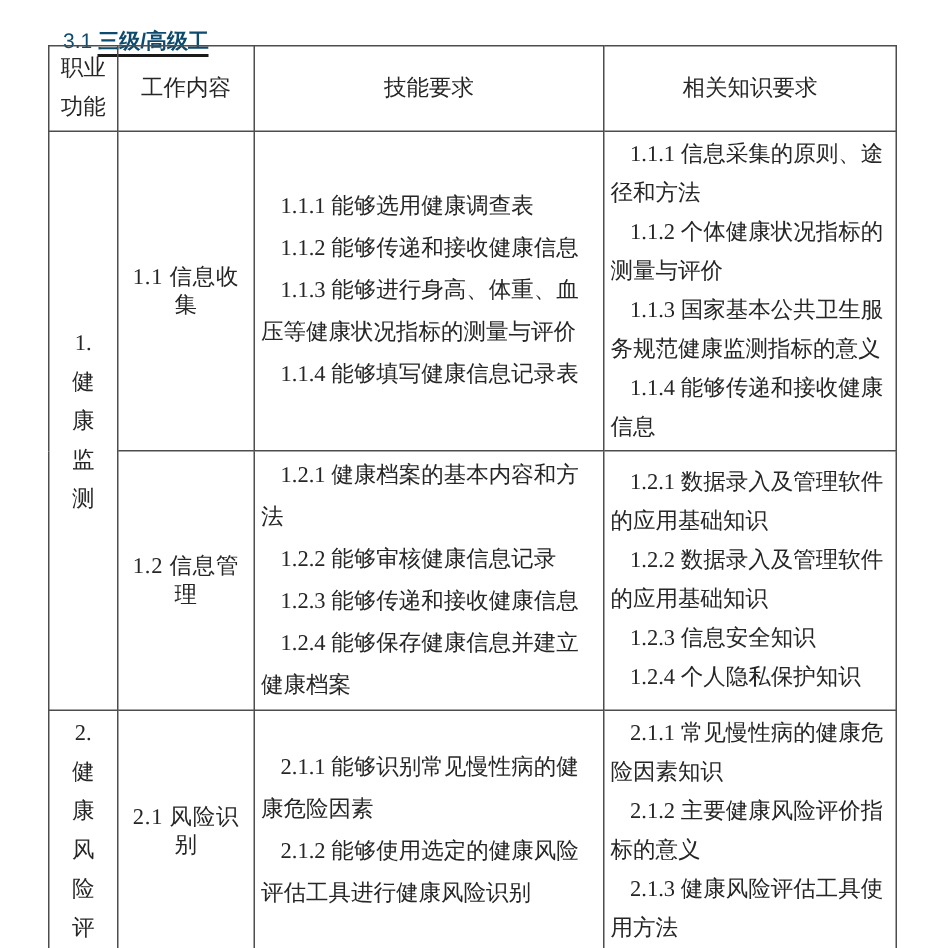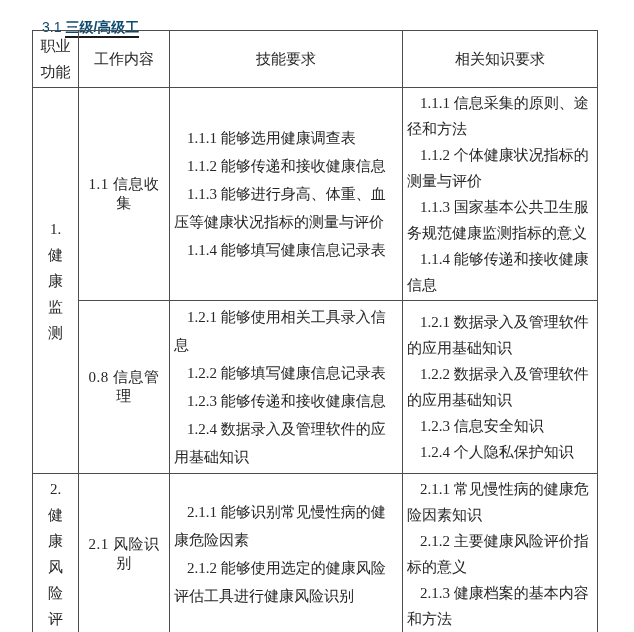--- a/index.html
+++ b/index.html
@@ -97,26 +97,26 @@
           <p>1.1.4 能够填写健康信息记录表</p>
         </td>
         <td class="knowledge">
           <p>1.1.1 信息采集的原则、途径和方法</p>
           <p>1.1.2 个体健康状况指标的测量与评价</p>
           <p>1.1.3 国家基本公共卫生服务规范健康监测指标的意义</p>
           <p>1.1.4 能够传递和接收健康信息</p>
         </td>
       </tr>
       <tr class="row-b">
-        <td class="work c">0.8 信息管理</td>
+        <td class="work c">1.2 信息管理</td>
         <td class="skills">
-          <p>1.2.1 能够使用相关工具录入信息</p>
-          <p>1.2.2 能够填写健康信息记录表</p>
+          <p>1.2.1 健康档案的基本内容和方法</p>
+          <p>1.2.2 能够审核健康信息记录</p>
           <p>1.2.3 能够传递和接收健康信息</p>
-          <p>1.2.4 数据录入及管理软件的应用基础知识</p>
+          <p>1.2.4 能够保存健康信息并建立健康档案</p>
         </td>
         <td class="knowledge">
           <p>1.2.1 数据录入及管理软件的应用基础知识</p>
           <p>1.2.2 数据录入及管理软件的应用基础知识</p>
           <p>1.2.3 信息安全知识</p>
           <p>1.2.4 个人隐私保护知识</p>
         </td>
       </tr>
       <tr class="row-c">
         <td class="func c pre">2.
@@ -126,19 +126,19 @@
 险
 评</td>
         <td class="work c">2.1 风险识别</td>
         <td class="skills">
           <p>2.1.1 能够识别常见慢性病的健康危险因素</p>
           <p>2.1.2 能够使用选定的健康风险评估工具进行健康风险识别</p>
         </td>
         <td class="knowledge">
           <p>2.1.1 常见慢性病的健康危险因素知识</p>
           <p>2.1.2 主要健康风险评价指标的意义</p>
-          <p>2.1.3 健康档案的基本内容和方法</p>
+          <p>2.1.3 健康风险评估工具使用方法</p>
         </td>
       </tr>
     </tbody>
   </table>
 
 </div>
 
 </body></html>

